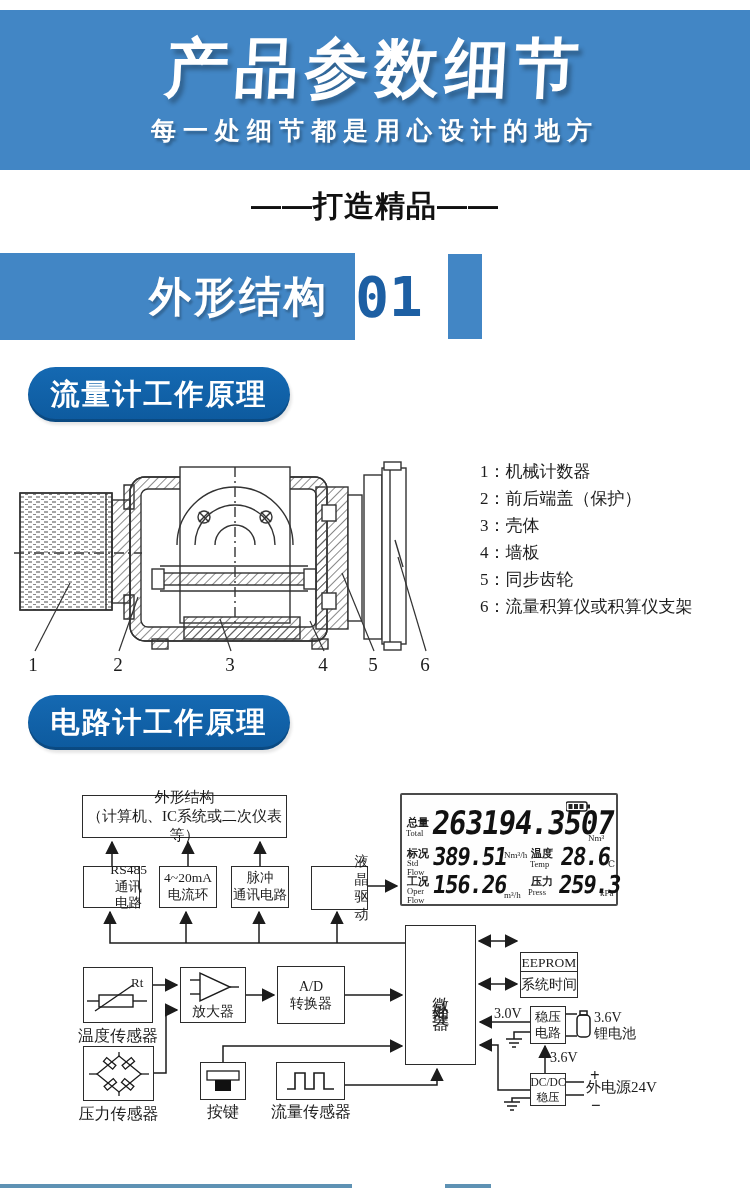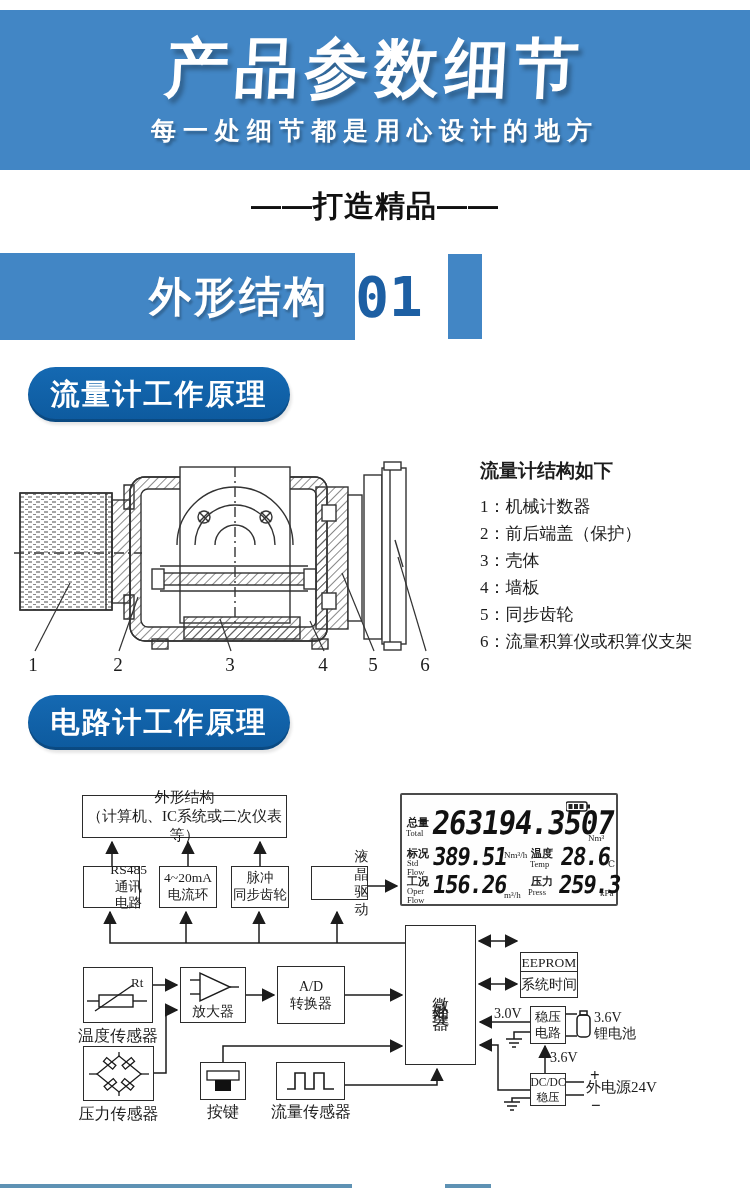--- a/index.html
+++ b/index.html
@@ -151,21 +151,20 @@
       <text x="21" y="226">1</text>
       <text x="106" y="226">2</text>
       <text x="218" y="226">3</text>
       <text x="311" y="226">4</text>
       <text x="361" y="226">5</text>
       <text x="413" y="226">6</text>
     </g>
   </svg>
 
   <div class="slist">
-    <div class="slist-title">流量计结构如下</div>
     <div class="slist-item">1：机械计数器</div>
     <div class="slist-item">2：前后端盖（保护）</div>
     <div class="slist-item">3：壳体</div>
     <div class="slist-item">4：墙板</div>
     <div class="slist-item">5：同步齿轮</div>
     <div class="slist-item">6：流量积算仪或积算仪支架</div>
   </div>
 
   <div class="diagram">
 
@@ -235,22 +234,22 @@
       </g>
     </svg>
 
     <div class="cbox" style="left:82px;top:15px;width:205px;height:43px;font-size:15px;">外形结构
 （计算机、IC系统或二次仪表等）</div>
     <div class="cbox" style="left:83px;top:86px;width:57px;height:42px;font-size:13.5px;padding-left:34px;">RS485
 通讯电路</div>
     <div class="cbox" style="left:159px;top:86px;width:58px;height:42px;font-size:13.5px;">4~20mA
 电流环</div>
     <div class="cbox" style="left:231px;top:86px;width:58px;height:42px;font-size:13.5px;">脉冲
-同步齿轮</div>
-    <div class="cbox" style="left:311px;top:86px;width:57px;height:34px;font-size:14px;padding-left:44px;">液晶
+通讯电路</div>
+    <div class="cbox" style="left:311px;top:86px;width:57px;height:44px;font-size:14px;padding-left:44px;">液晶
 驱动</div>
 
     <div class="cbox" style="left:405px;top:145px;width:71px;height:140px;">
       <span class="mcu-text">微处理器</span>
     </div>
 
     <div class="cbox" style="left:520px;top:143px;width:58px;height:39px;font-size:13.5px;margin-top:29px;">EEPROM
 数据存储</div>
     <div class="cbox" style="left:520px;top:191px;width:58px;height:27px;font-size:14px;">系统时间</div>
     <div class="cbox" style="left:530px;top:226px;width:36px;height:38px;font-size:13px;">稳压

